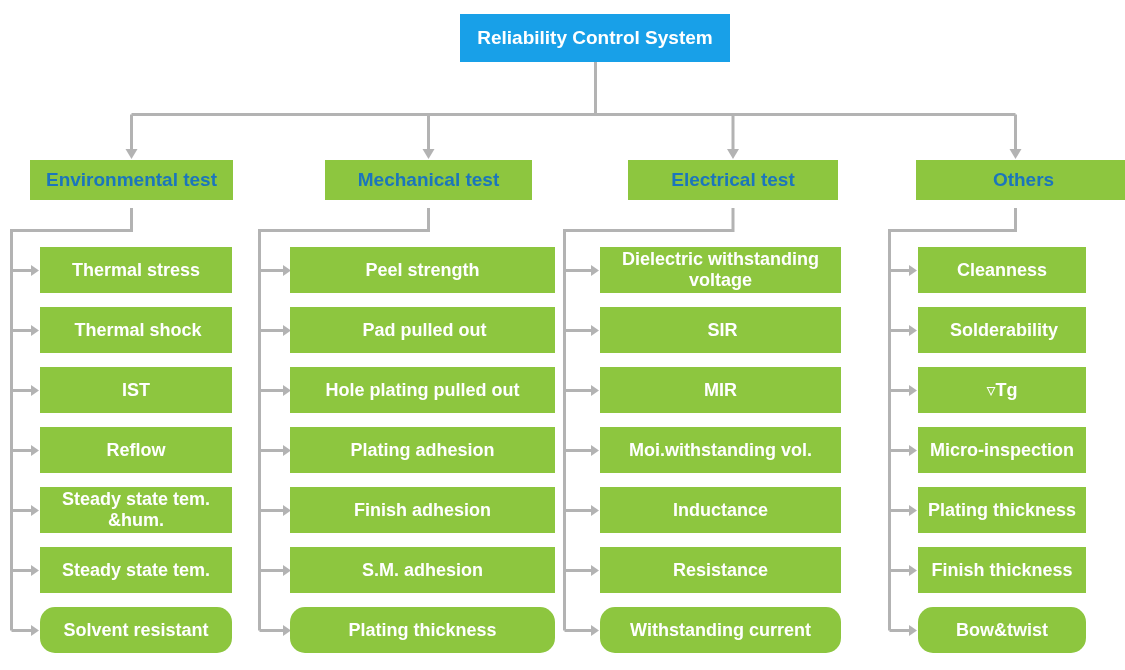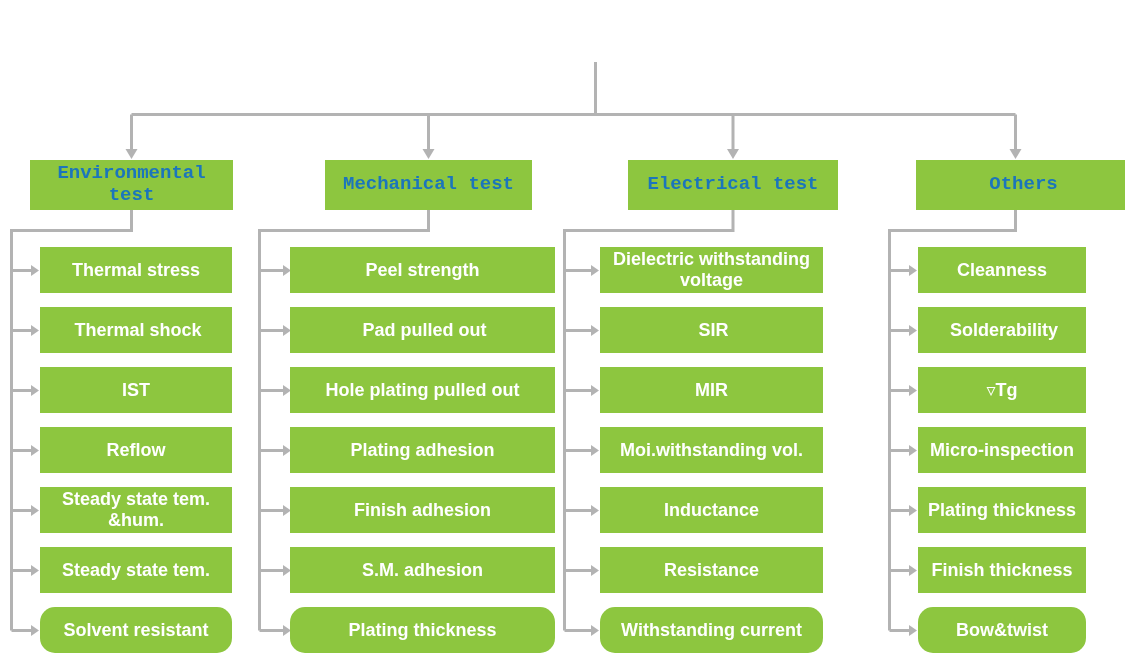--- a/index.html
+++ b/index.html
@@ -28,39 +28,38 @@
     padding:2px 6px;
     line-height:1.15;
   }
   .root{
     left:460px;top:14px;width:270px;height:48px;
     background:var(--root-bg);
     color:#ffffff;
     font-size:19px;
   }
   .hdr{
-    top:160px;height:50px;
+    top:160px;height:40px;
     background:var(--node-bg);
     color:var(--hdr-text);
     font-size:19px;
-    font-family:Liberation Mono, monospace;
   }
   .leaf{
     height:46px;
     background:var(--node-bg);
     color:var(--node-text);
     font-size:18px;
   }
   .col1 .hdr{left:30px;width:203px;}
   .col2 .hdr{left:325px;width:207px;}
   .col3 .hdr{left:628px;width:210px;}
   .col4 .hdr{left:908px;width:215px;margin-left:8px;}
   .col1 .leaf{left:40px;width:192px;}
   .col2 .leaf{left:290px;width:265px;}
-  .col3 .leaf{left:600px;width:223px;}
+  .col3 .leaf{left:600px;width:241px;}
   .col4 .leaf{left:918px;width:168px;}
   .column > div:nth-child(2){top:247px;}
   .column > div:nth-child(3){top:307px;padding-left:10px;}
   .column > div:nth-child(4){top:367px;text-align:right;}
   .column > div:nth-child(5){top:427px;}
   .column > div:nth-child(6){top:487px;}
   .column > div:nth-child(7){top:547px;}
   .column > div:nth-child(8){top:607px;border-radius:15px;}
 </style>
 </head>
@@ -97,20 +96,21 @@
       <polygon points="1009.5,149 1021.5,149 1015.5,159" fill="#b3b3b3"></polygon>
       <polygon points="909,265 909,276 917,270.5" fill="#b3b3b3"></polygon>
       <polygon points="909,325 909,336 917,330.5" fill="#b3b3b3"></polygon>
       <polygon points="909,385 909,396 917,390.5" fill="#b3b3b3"></polygon>
       <polygon points="909,445 909,456 917,450.5" fill="#b3b3b3"></polygon>
       <polygon points="909,505 909,516 917,510.5" fill="#b3b3b3"></polygon>
       <polygon points="909,565 909,576 917,570.5" fill="#b3b3b3"></polygon>
       <polygon points="909,625 909,636 917,630.5" fill="#b3b3b3"></polygon>
     </svg>
 
+  <div class="box root">Reliability Control System</div>
 
   <div class="column col1">
     <div class="box hdr">Environmental test</div>
     <div class="box leaf">Thermal stress</div>
     <div class="box leaf">Thermal shock</div>
     <div class="box leaf">IST</div>
     <div class="box leaf">Reflow</div>
     <div class="box leaf">Steady state tem. &amp;hum.</div>
     <div class="box leaf">Steady state tem.</div>
     <div class="box leaf">Solvent resistant</div>

